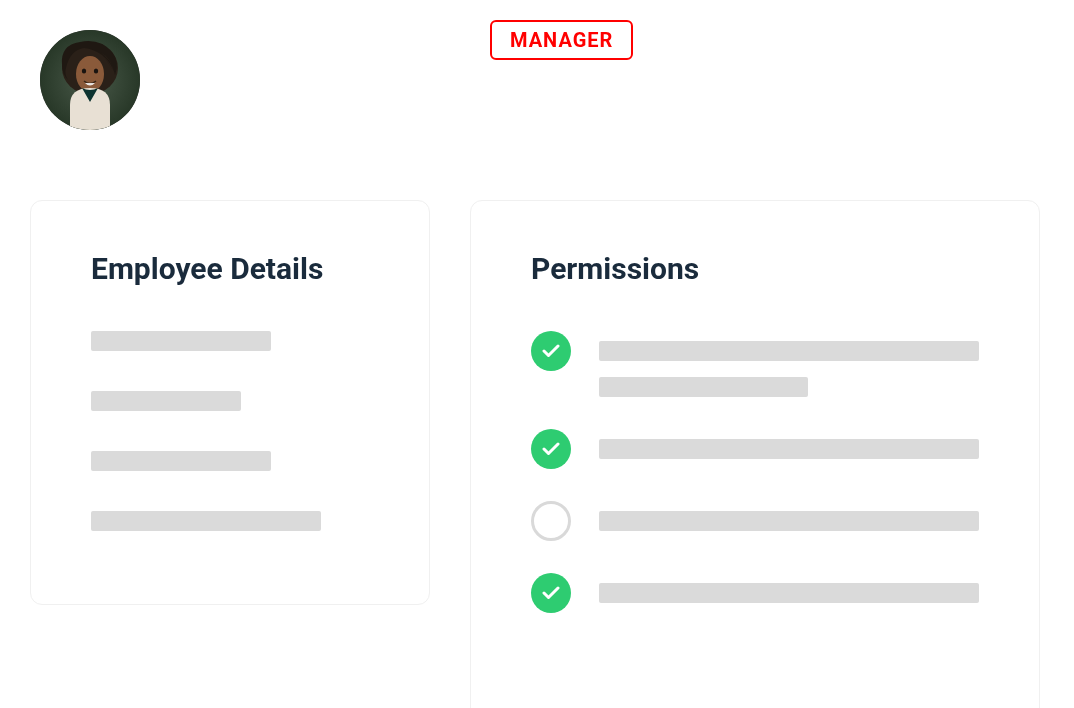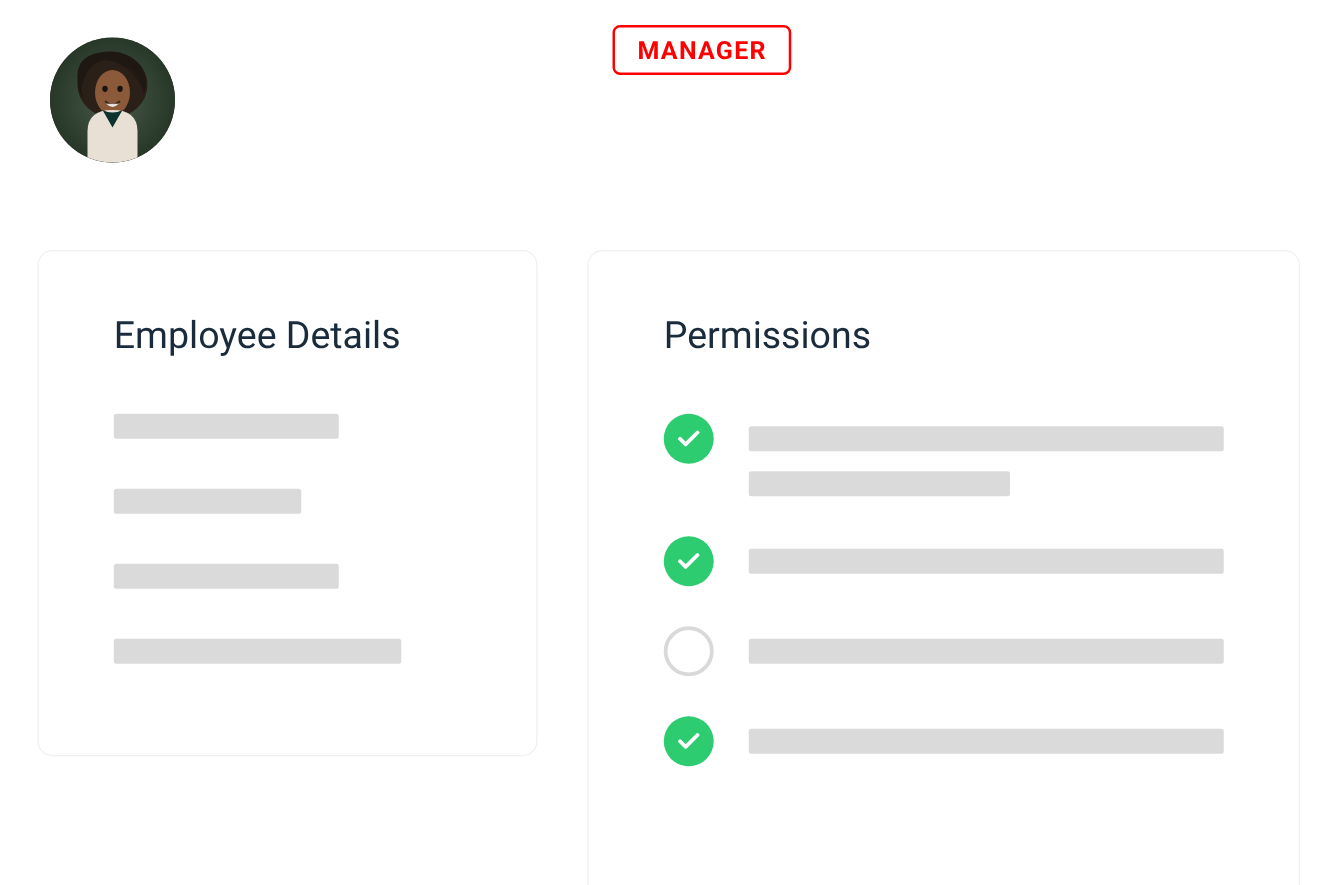--- a/index.html
+++ b/index.html
@@ -62,21 +62,21 @@
     .card.details-card {
       width: 400px;
       height: 405px;
     }
     .card.permissions-card {
       width: 570px;
       height: 645px;
     }
     .card-title {
       font-size: 30px;
-      font-weight: 400;
+      font-weight: 700;
       color: #1a2b3c;
       margin-bottom: 45px;
     }
     .placeholder-line {
       height: 20px;
       background: #dadada;
       border-radius: 2px;
       margin-bottom: 40px;
     }
     .details-card .placeholder-line:nth-of-type(1) { width: 180px; }

